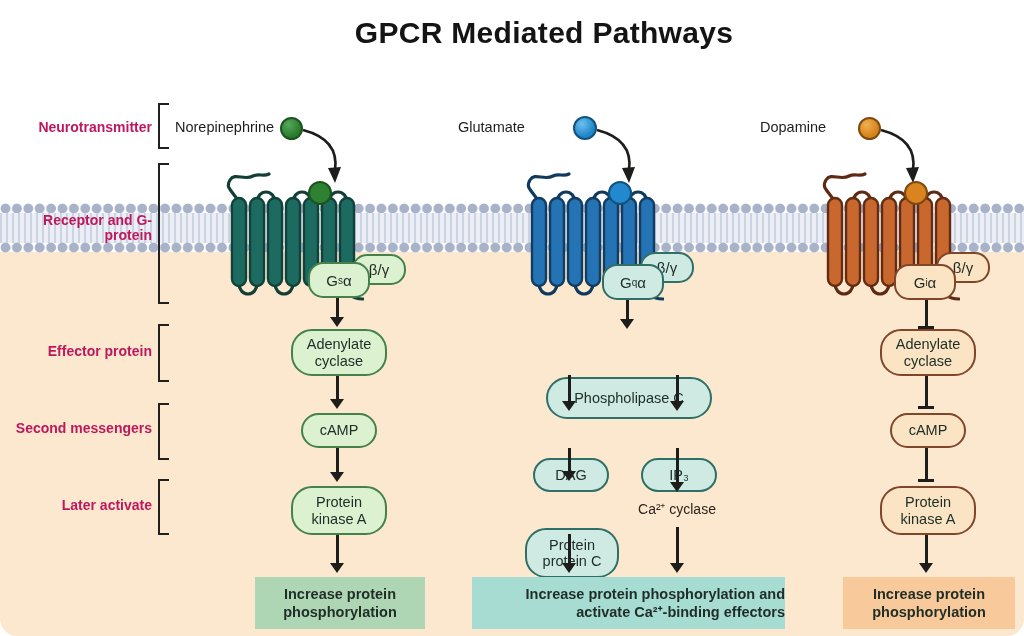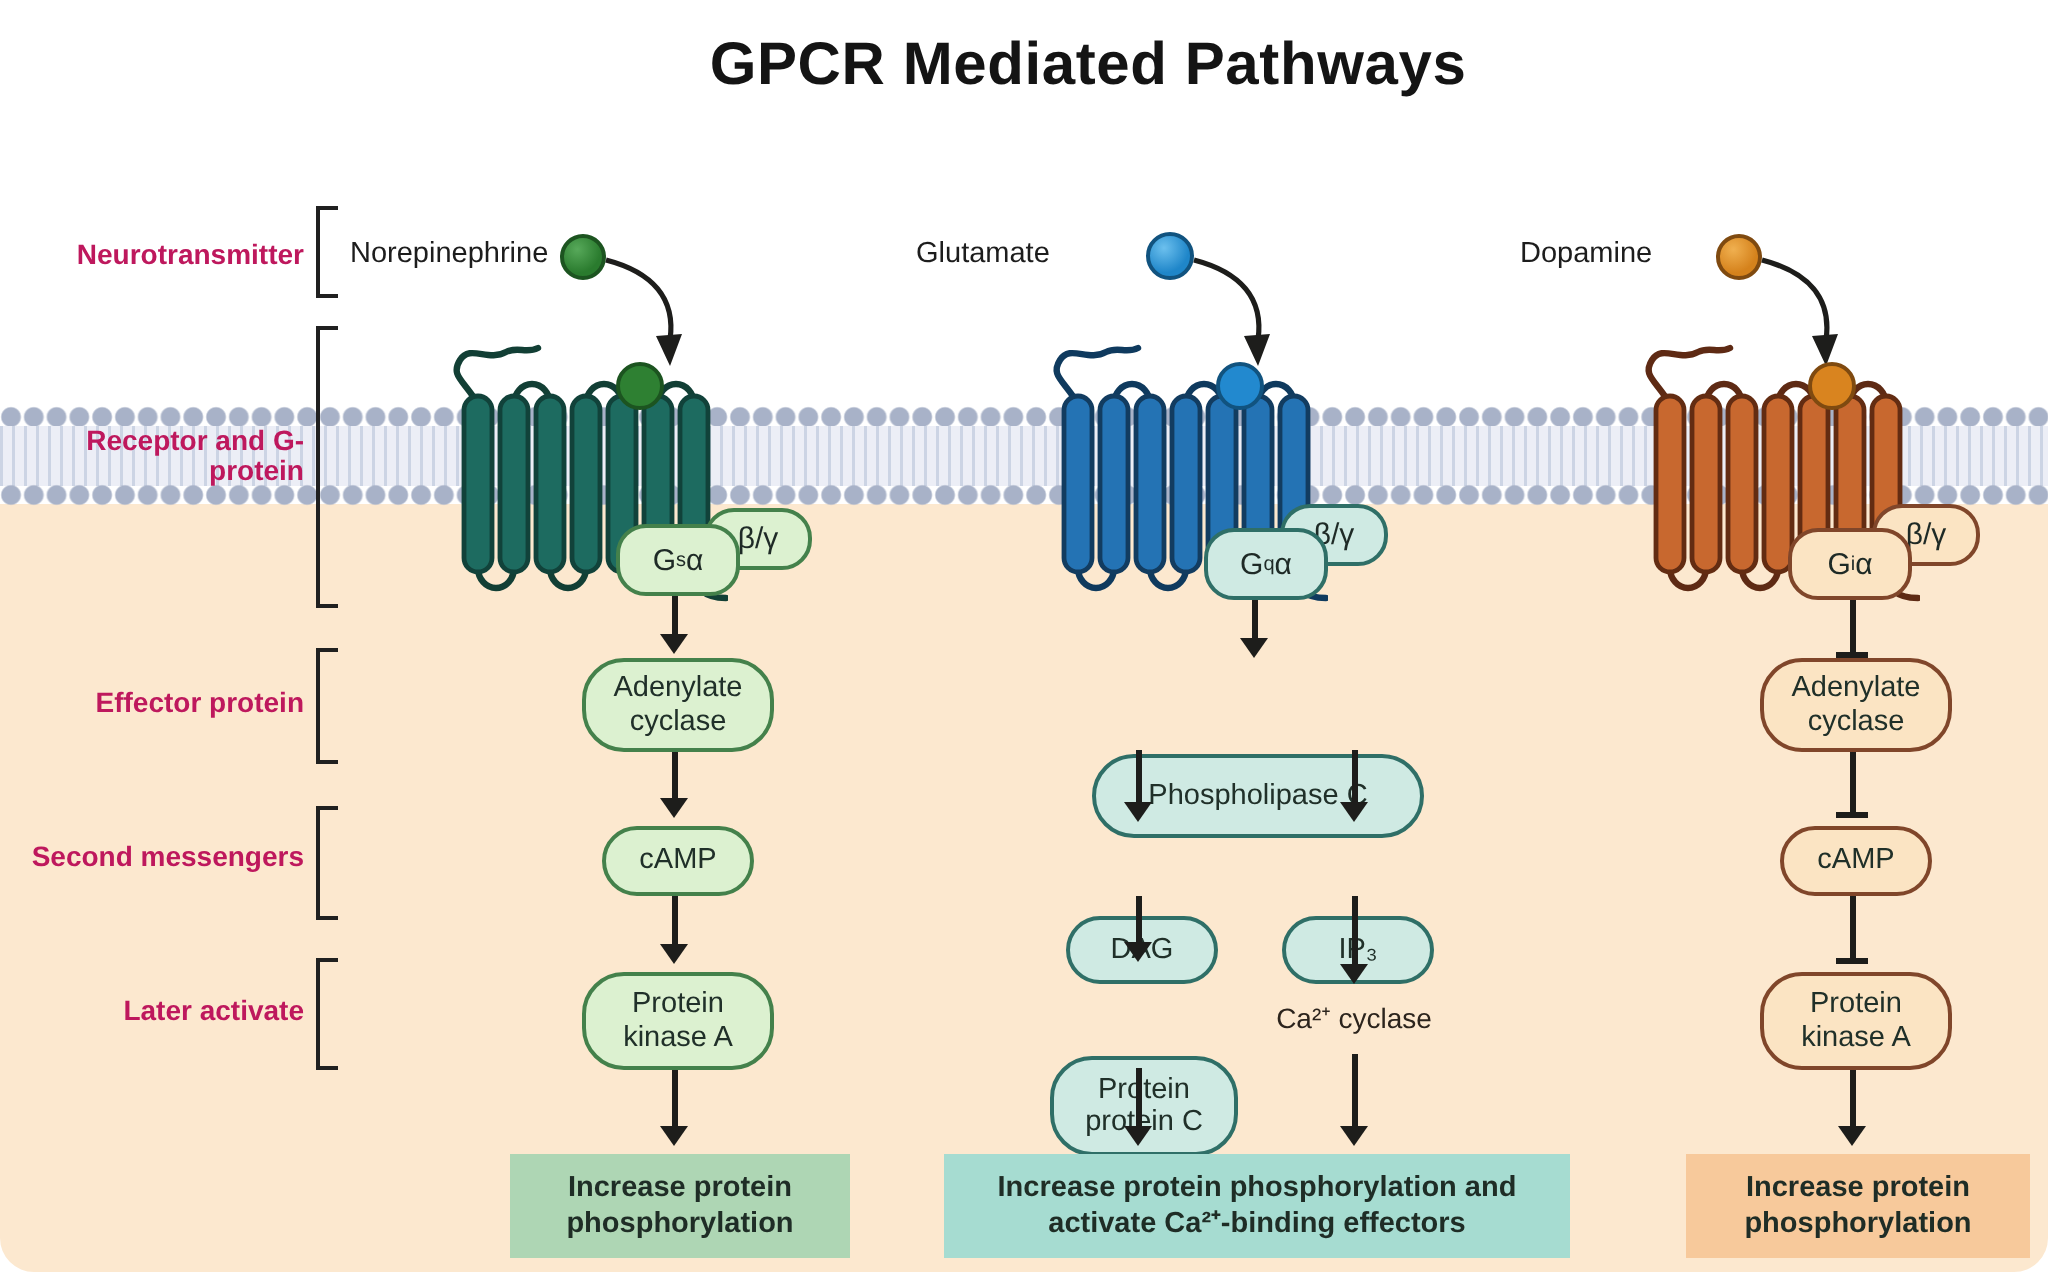--- a/index.html
+++ b/index.html
@@ -54,21 +54,21 @@
     border:2px solid;border-radius:21px;text-align:center;font-size:14.5px;line-height:1.12;color:#203029;z-index:2;}
   .pill.p1{background:#dcf1d0;border-color:#44814b;}
   .pill.p2{background:#cfeae3;border-color:#2f6f67;margin-top:44px;}
   .pill.p3{background:#fbe4c3;border-color:#80462a;}
 
   .freetext{position:absolute;font-size:14px;color:#2c241d;text-align:center;z-index:2;}
 
   .outcome{position:absolute;display:flex;flex-direction:column;align-items:center;justify-content:center;
     font-weight:bold;font-size:14.5px;line-height:1.25;color:#1f2d26;text-align:center;z-index:2;}
   .outcome.p1{background:#aed6b4;}
-  .outcome.p2{background:#a6dcd1;}
+  .outcome.p2{background:#a6dcd1;align-items:flex-end;}
   .outcome.p3{background:#f7c99b;}
 
   .varrow{position:absolute;width:16px;z-index:2;}
   .aline{position:absolute;left:50%;top:0;bottom:8px;width:3px;margin-left:-1.5px;background:#1d1d1b;}
   .ahead{position:absolute;left:50%;bottom:0;margin-left:-7px;width:0;height:0;
     border-left:7px solid transparent;border-right:7px solid transparent;border-top:10px solid #1d1d1b;}
   .tbar .aline{bottom:3px;}
   .abar{position:absolute;left:50%;bottom:0;margin-left:-8px;width:16px;height:3px;background:#1d1d1b;}
 </style>
 </head>

